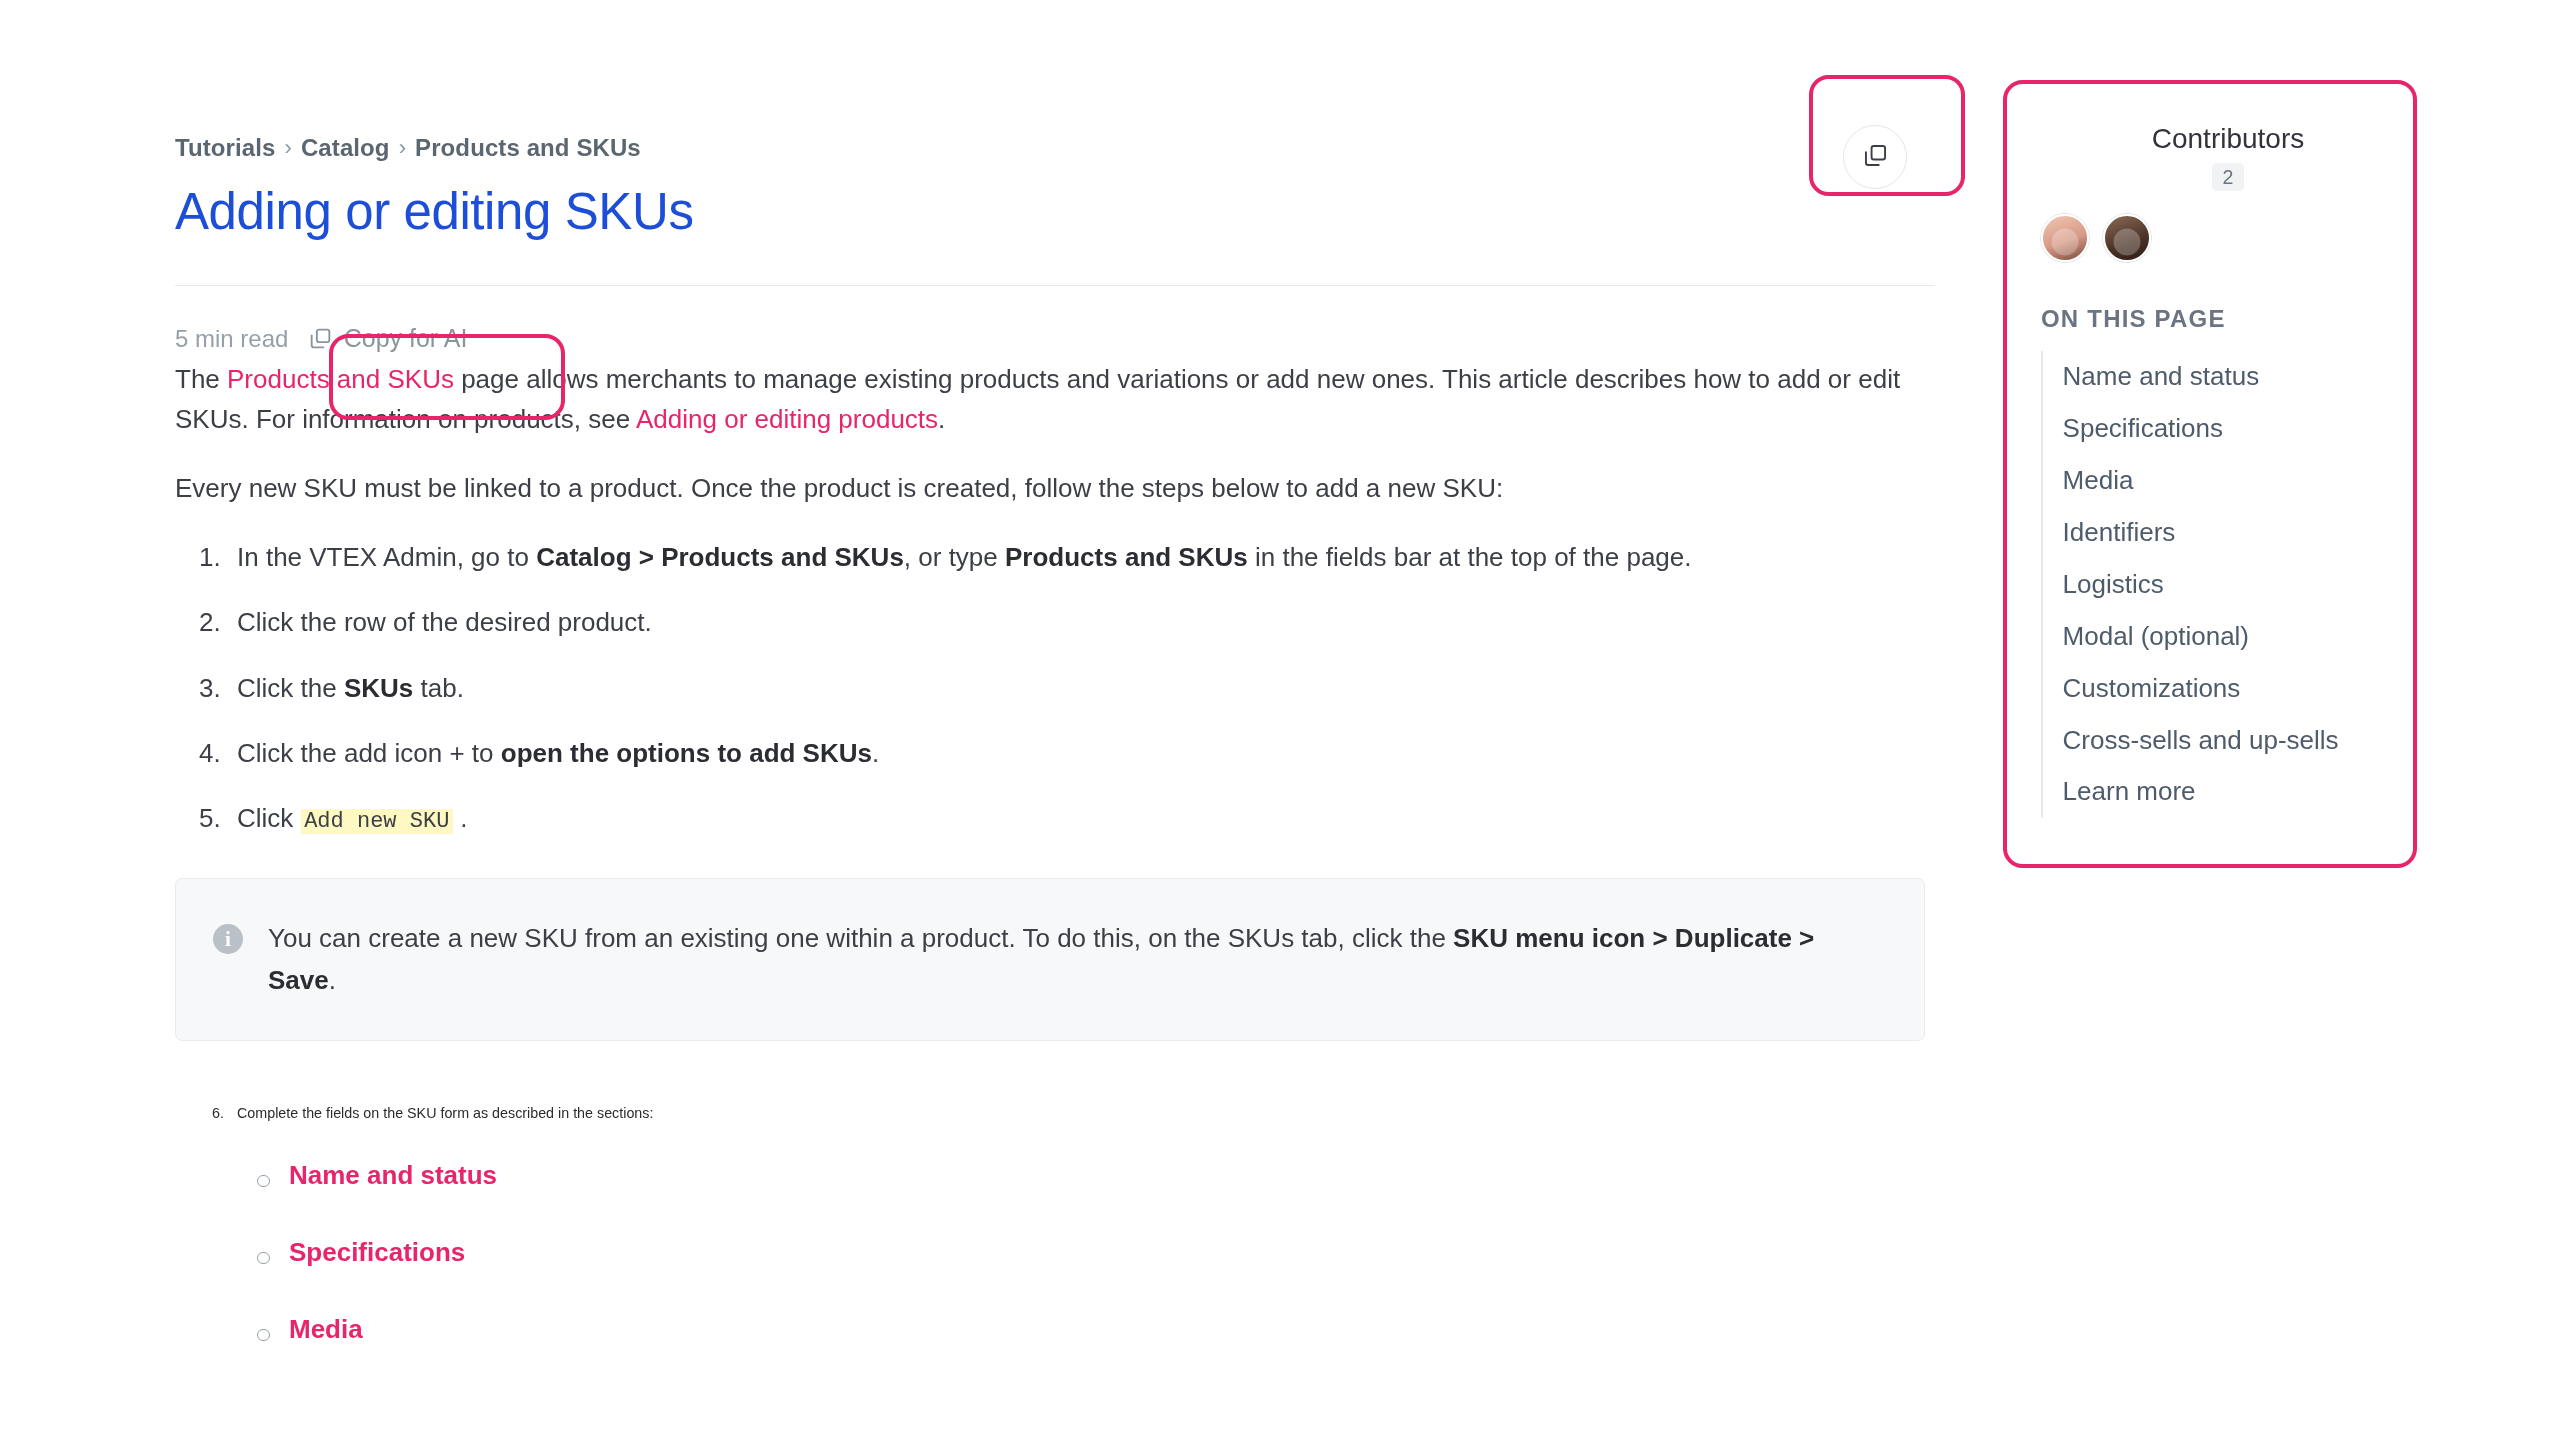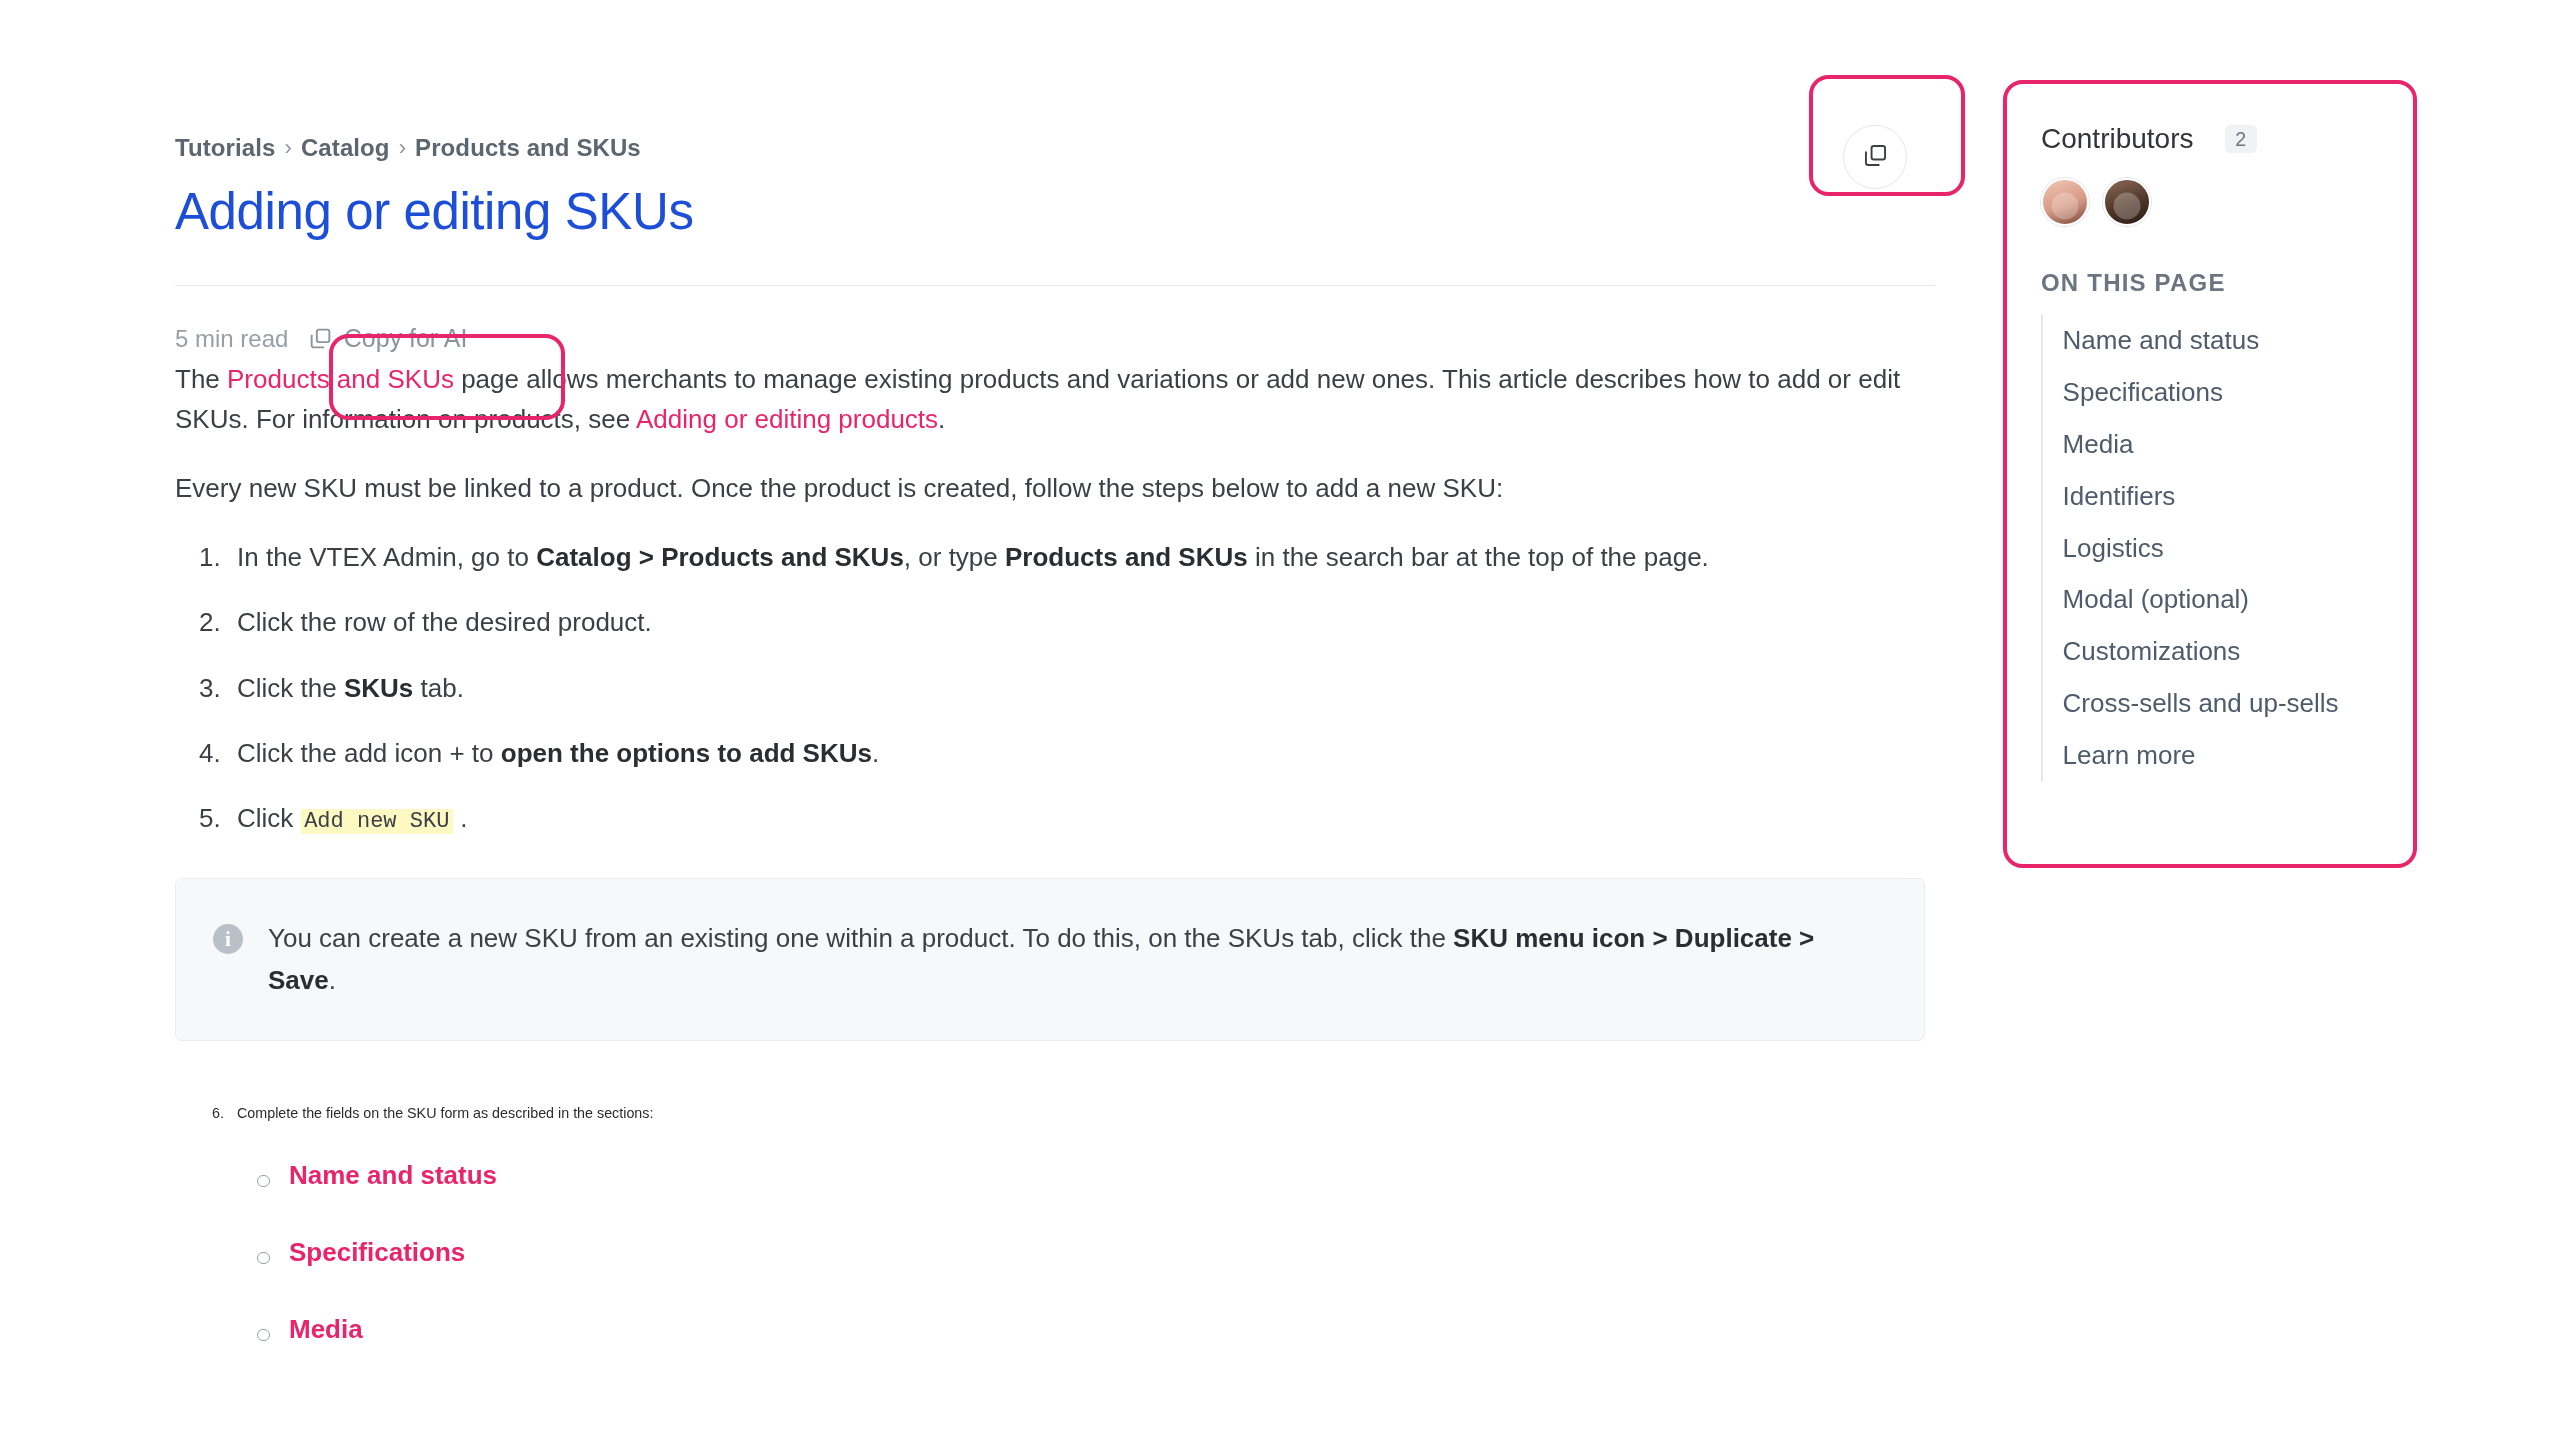--- a/index.html
+++ b/index.html
@@ -188,22 +188,23 @@
   
   .sidebar {
     position: absolute;
     left: 2041px;
     top: 123px;
     width: 374px;
   }
   .contrib-head {
     display: flex;
     align-items: center;
-    gap: 31px;
+    gap: 8px;
     margin-bottom: 23px;
+    flex-direction: column;
   }
   .contrib-title {
     font-size: 28px;
     color: #32333b;
   }
   .contrib-count {
     font-size: 19.6px;
     color: #6b7480;
     background: #f1f2f4;
     border-radius: 5.3px;
@@ -283,21 +284,21 @@
     </div>
 
     <p class="body">
       <span>The </span><a class="link" href="#">Products and SKUs</a><span> page allows merchants to manage existing products and variations or add new ones. This article describes how to add or edit SKUs. For information on products, see </span><a class="link" href="#">Adding or editing products</a><span>.</span>
     </p>
 
     <p class="body">Every new SKU must be linked to a product. Once the product is created, follow the steps below to add a new SKU:</p>
 
     <ol class="steps">
       <li>
-        <span>In the VTEX Admin, go to </span><strong>Catalog &gt; Products and SKUs</strong><span>, or type </span><strong>Products and SKUs</strong><span> in the search bar at the top of the page.</span>
+        <span>In the VTEX Admin, go to </span><strong>Catalog &gt; Products and SKUs</strong><span>, or type </span><strong>Products and SKUs</strong><span> in the fields bar at the top of the page.</span>
       </li>
       <li>
         <span>Click the row of the desired product.</span>
       </li>
       <li>
         <span>Click the </span><strong>SKUs</strong><span> tab.</span>
       </li>
       <li>
         <span>Click the add icon + to </span><strong>open the options to add SKUs</strong><span>.</span>
       </li>

